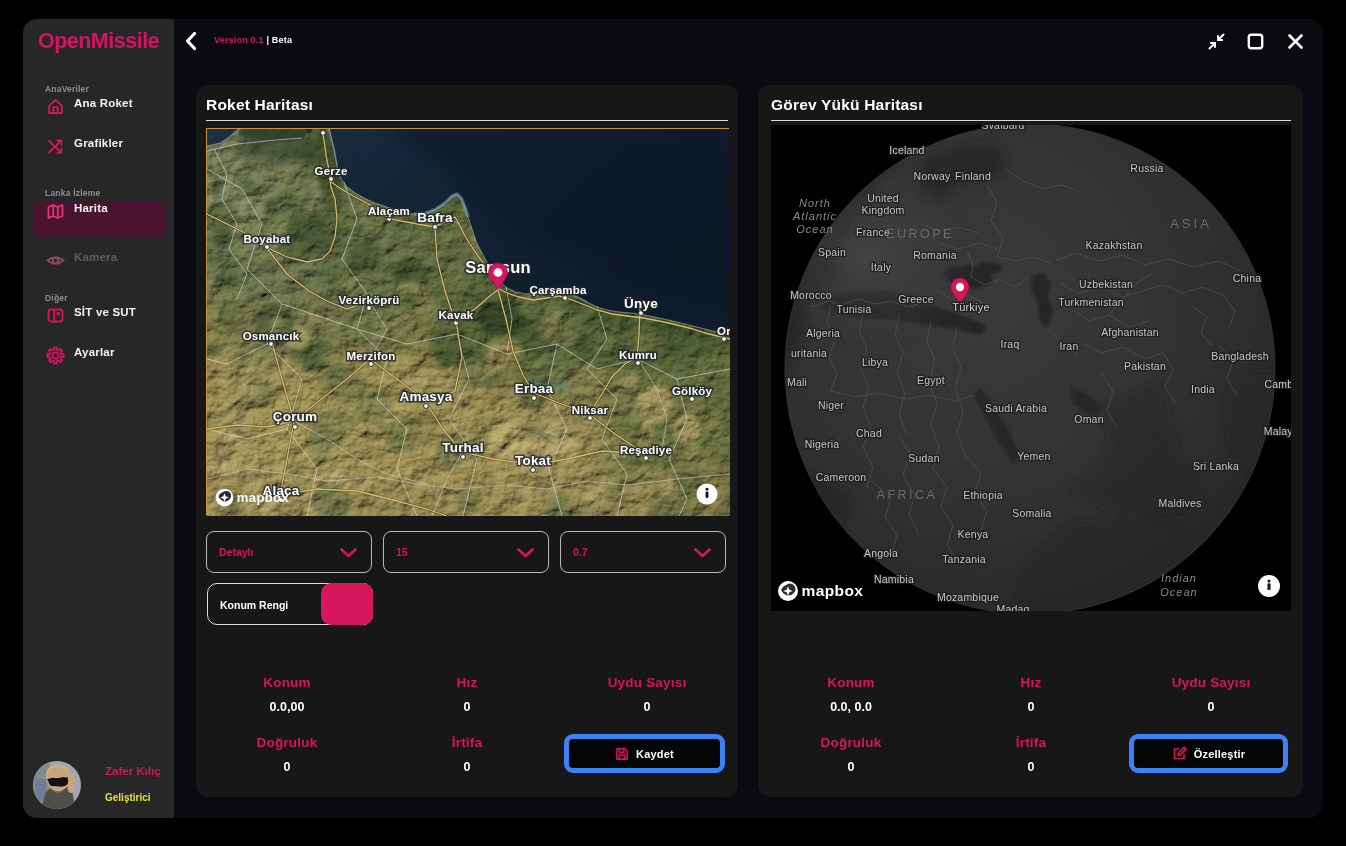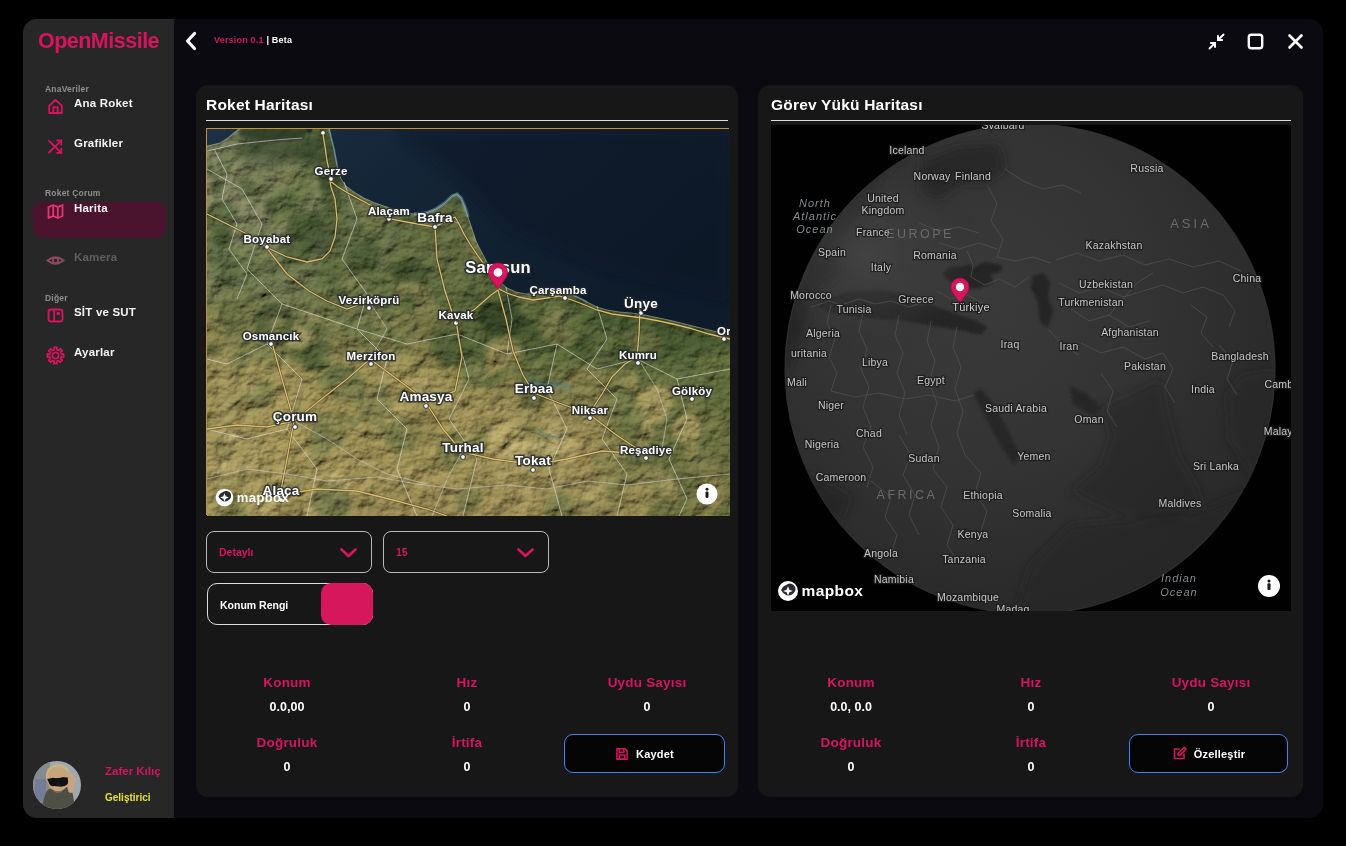--- a/index.html
+++ b/index.html
@@ -34,21 +34,21 @@
 .dd { position:absolute; top:446px; height:42px; border:1px solid #b9b9b9; border-radius:8px; background:transparent; }
 .dd > span { position:absolute; left:12px; top:14px; color:#d6155e; font-weight:bold; font-size:10.5px; }
 .kr { position:absolute; left:11px; top:498px; width:166px; height:42px; border:1px solid #dcdcdc; border-radius:10px; }
 .kr span { position:absolute; left:12px; top:15px; color:#fff; font-weight:bold; font-size:10.5px; }
 .krs { position:absolute; right:-1px; top:-1px; width:52px; height:42px; background:#d6175c; border-radius:10px; }
 .tl { position:absolute; width:180px; text-align:center; }
 .r1 { top:558px;margin-top:32px; }
 .r2 { top:650px; }
 .tlab { color:#d6155e; font-weight:bold; font-size:13.5px; letter-spacing:0.2px; }
 .tval { margin-top:10px; color:#fff; font-weight:bold; font-size:12.5px; }
-.btn { position:absolute; height:39px; background:#050506; border:1px solid #3b82f6;
+.btn { position:absolute; height:39px; background:#050506; border:5px solid #3b82f6;
   border-radius:9px; display:flex; align-items:center; justify-content:center; }
 .btn span { color:#fff; font-weight:bold; font-size:11px; margin-left:7px; letter-spacing:0.2px; }
 </style></head>
 <body>
 <div class="window">
   <div class="sidebar">
     <div class="logo">OpenMissile</div>
     <div class="sec" style="top:65px">AnaVeriler</div>
     <div class="item" style="top:78px">
         <svg width="19" height="19" viewBox="0 0 19 19">
@@ -61,21 +61,21 @@
         <svg width="19" height="19" viewBox="0 0 19 19">
           <g stroke="#d6155e" stroke-width="1.8" fill="none" stroke-linecap="round">
             <path d="M3,15.5 L15,3.8"></path>
             <path d="M3,3.8 L15,15.5"></path>
             <path d="M11.2,3.5 L15.3,3.5 L15.3,7.6" stroke-width="1.8" fill="none"></path>
             <path d="M11.2,15.8 L15.3,15.8 L15.3,11.7"></path>
           </g>
         </svg>
         <span>Grafikler</span>
       </div>
-    <div class="sec" style="top:169px">Roket Çorum</div>
+    <div class="sec" style="top:169px">Lanka İzleme</div>
     <div class="item active" style="top:183px">
         <svg width="19" height="19" viewBox="0 0 19 19">
           <g stroke="#e3356f" stroke-width="1.8" fill="none" stroke-linejoin="round">
             <path d="M2.5,5 L7.2,3 L11.8,5 L16.5,3 L16.5,14 L11.8,16 L7.2,14 L2.5,16 Z"></path>
             <path d="M7.2,3 L7.2,14"></path>
             <path d="M11.8,5 L11.8,16"></path>
           </g>
         </svg>
         <span>Harita</span>
       </div>
@@ -599,20 +599,26 @@
 <svg width="17" height="10" viewBox="0 0 17 10" style="position:absolute;right:14px;top:16px">
           <path d="M1.5,1.5 L8.5,8 L15.5,1.5" fill="none" stroke="#d6155e" stroke-width="2.6" stroke-linecap="round" stroke-linejoin="round"></path>
         </svg>
 </div>
     <div class="dd" style="left:187px;width:166px">
 <span>15</span>
 <svg width="17" height="10" viewBox="0 0 17 10" style="position:absolute;right:14px;top:16px">
           <path d="M1.5,1.5 L8.5,8 L15.5,1.5" fill="none" stroke="#d6155e" stroke-width="2.6" stroke-linecap="round" stroke-linejoin="round"></path>
         </svg>
 </div>
+    <div class="dd" style="left:364px;width:166px">
+<span>0.7</span>
+<svg width="17" height="10" viewBox="0 0 17 10" style="position:absolute;right:14px;top:16px">
+          <path d="M1.5,1.5 L8.5,8 L15.5,1.5" fill="none" stroke="#d6155e" stroke-width="2.6" stroke-linecap="round" stroke-linejoin="round"></path>
+        </svg>
+</div>
     <div class="kr">
         <span>Konum Rengi</span>
         <div class="krs"></div>
       </div>
     <div class="tl r1" style="left:1px">
         <div class="tlab">Konum</div>
         <div class="tval">0.0,00</div>
       </div>
     <div class="tl r1" style="left:181px">
         <div class="tlab">Hız</div>

